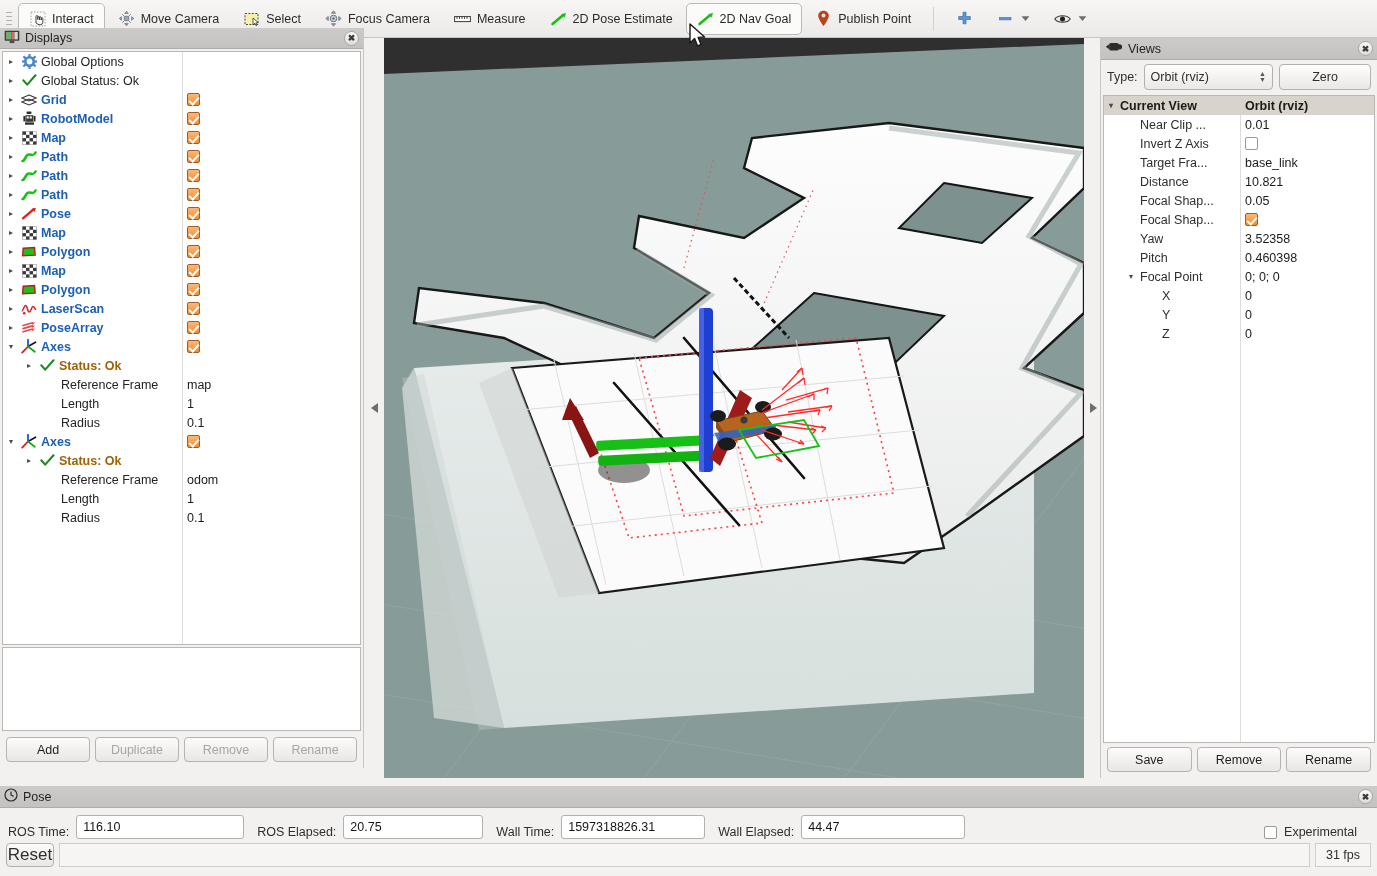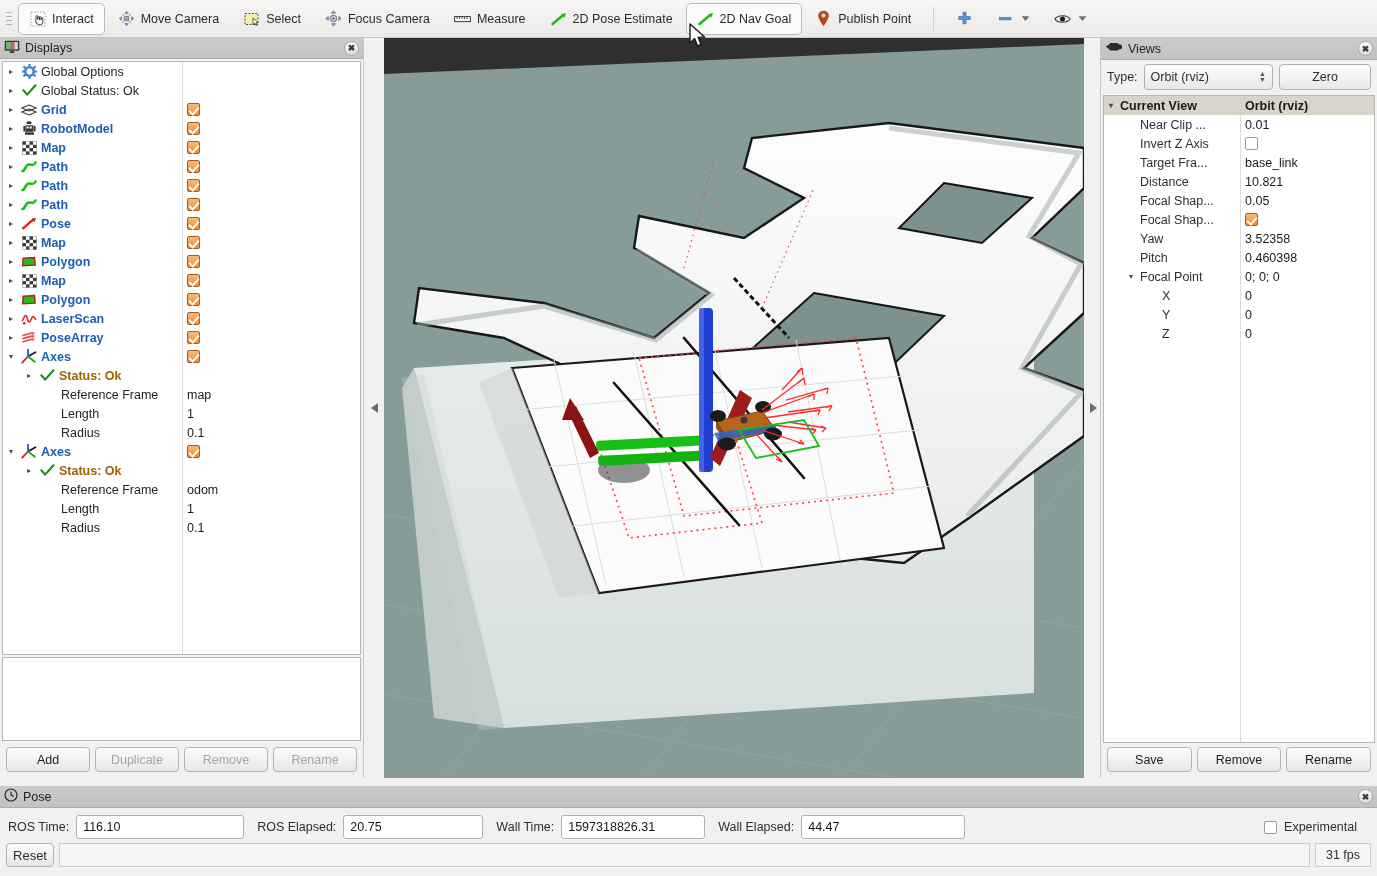--- a/index.html
+++ b/index.html
@@ -48,21 +48,21 @@
   .panel-title .ptext { margin-left: 5px; }
   .panel-close {
     margin-left: auto; width: 15px; height: 15px; border-radius: 8px;
     background: linear-gradient(to bottom,#fbfbfa,#dedcd9);
     border: 1px solid #a9a6a3; display: flex; align-items: center;
     justify-content: center; font-size: 9px; color: #3b3b3b; font-weight: bold;
   }
 
   
   .displays {
-    position: absolute; left: 0; top: 38px; width: 364px; height: 740px;
+    position: absolute; left: 0; top: 28px; width: 364px; height: 740px;
     background: #f2f1f0; border-right: 1px solid #c8c5c2;
     display: flex; flex-direction: column;
   }
   .tree {
     flex: 0 0 auto; height: 594px; background: #ffffff;
     border: 1px solid #b9b6b3; margin: 2px 2px 0 2px; overflow: hidden;
     position: relative;
   }
   .tree-colsep { position: absolute; left: 179px; top: 0; bottom: 0; width: 1px; background: #dedcda; }
   .trow { display: flex; align-items: center; height: 19px; position: relative; }
@@ -150,34 +150,34 @@
   .carrow { width: 0; height: 0; border-top: 5px solid transparent;
      border-bottom: 5px solid transparent; }
   .carrow.left { border-right: 7px solid #6f6c69; }
   .carrow.right { border-left: 7px solid #6f6c69; }
 
   
   .timepanel {
     position: absolute; left: 0; top: 786px; width: 1377px; height: 90px;
     background: #f2f1f0;
   }
-  .timefields { display: flex; align-items: center; gap: 7px; padding: 7px 8px 4px 8px; }
+  .timefields { display: flex; align-items: flex-end; gap: 7px; padding: 7px 8px 4px 8px; }
   .tf-label { font-size: 12.5px; white-space: nowrap; }
   .tf-input {
     height: 24px; border: 1px solid #b3b0ad; border-radius: 3px;
     background: #ffffff; padding: 0 6px; display: flex; align-items: center;
     font-size: 12.5px; color: #151515;
   }
   .exp-wrap { margin-left: auto; display: flex; align-items: center; gap: 7px; padding-right: 12px; }
   .exp-box { width: 13px; height: 13px; border: 1px solid #9b9996; background: #fff; border-radius: 2px; }
   .statusrow { display: flex; align-items: center; gap: 5px; padding: 0 6px; }
   .resetbtn {
     width: 48px; height: 24px; border: 1px solid #b3b0ad; border-radius: 4px;
     background: linear-gradient(to bottom,#fcfbfb,#e9e7e5);
-    display: flex; align-items: center; justify-content: center; font-size: 13px;
+    display: flex; align-items: center; justify-content: center; font-size: 17px;
   }
   .statusbar {
     flex: 1 1 auto; height: 24px; border: 1px solid #cfcdca; background: #f6f5f4;
   }
   .fps {
     width: 56px; height: 24px; border: 1px solid #cfcdca; background: #f6f5f4;
     display: flex; align-items: center; justify-content: center; font-size: 12.5px;
   }
   
   .cursor { position: absolute; left: 688px; top: 23px; pointer-events: none; }

